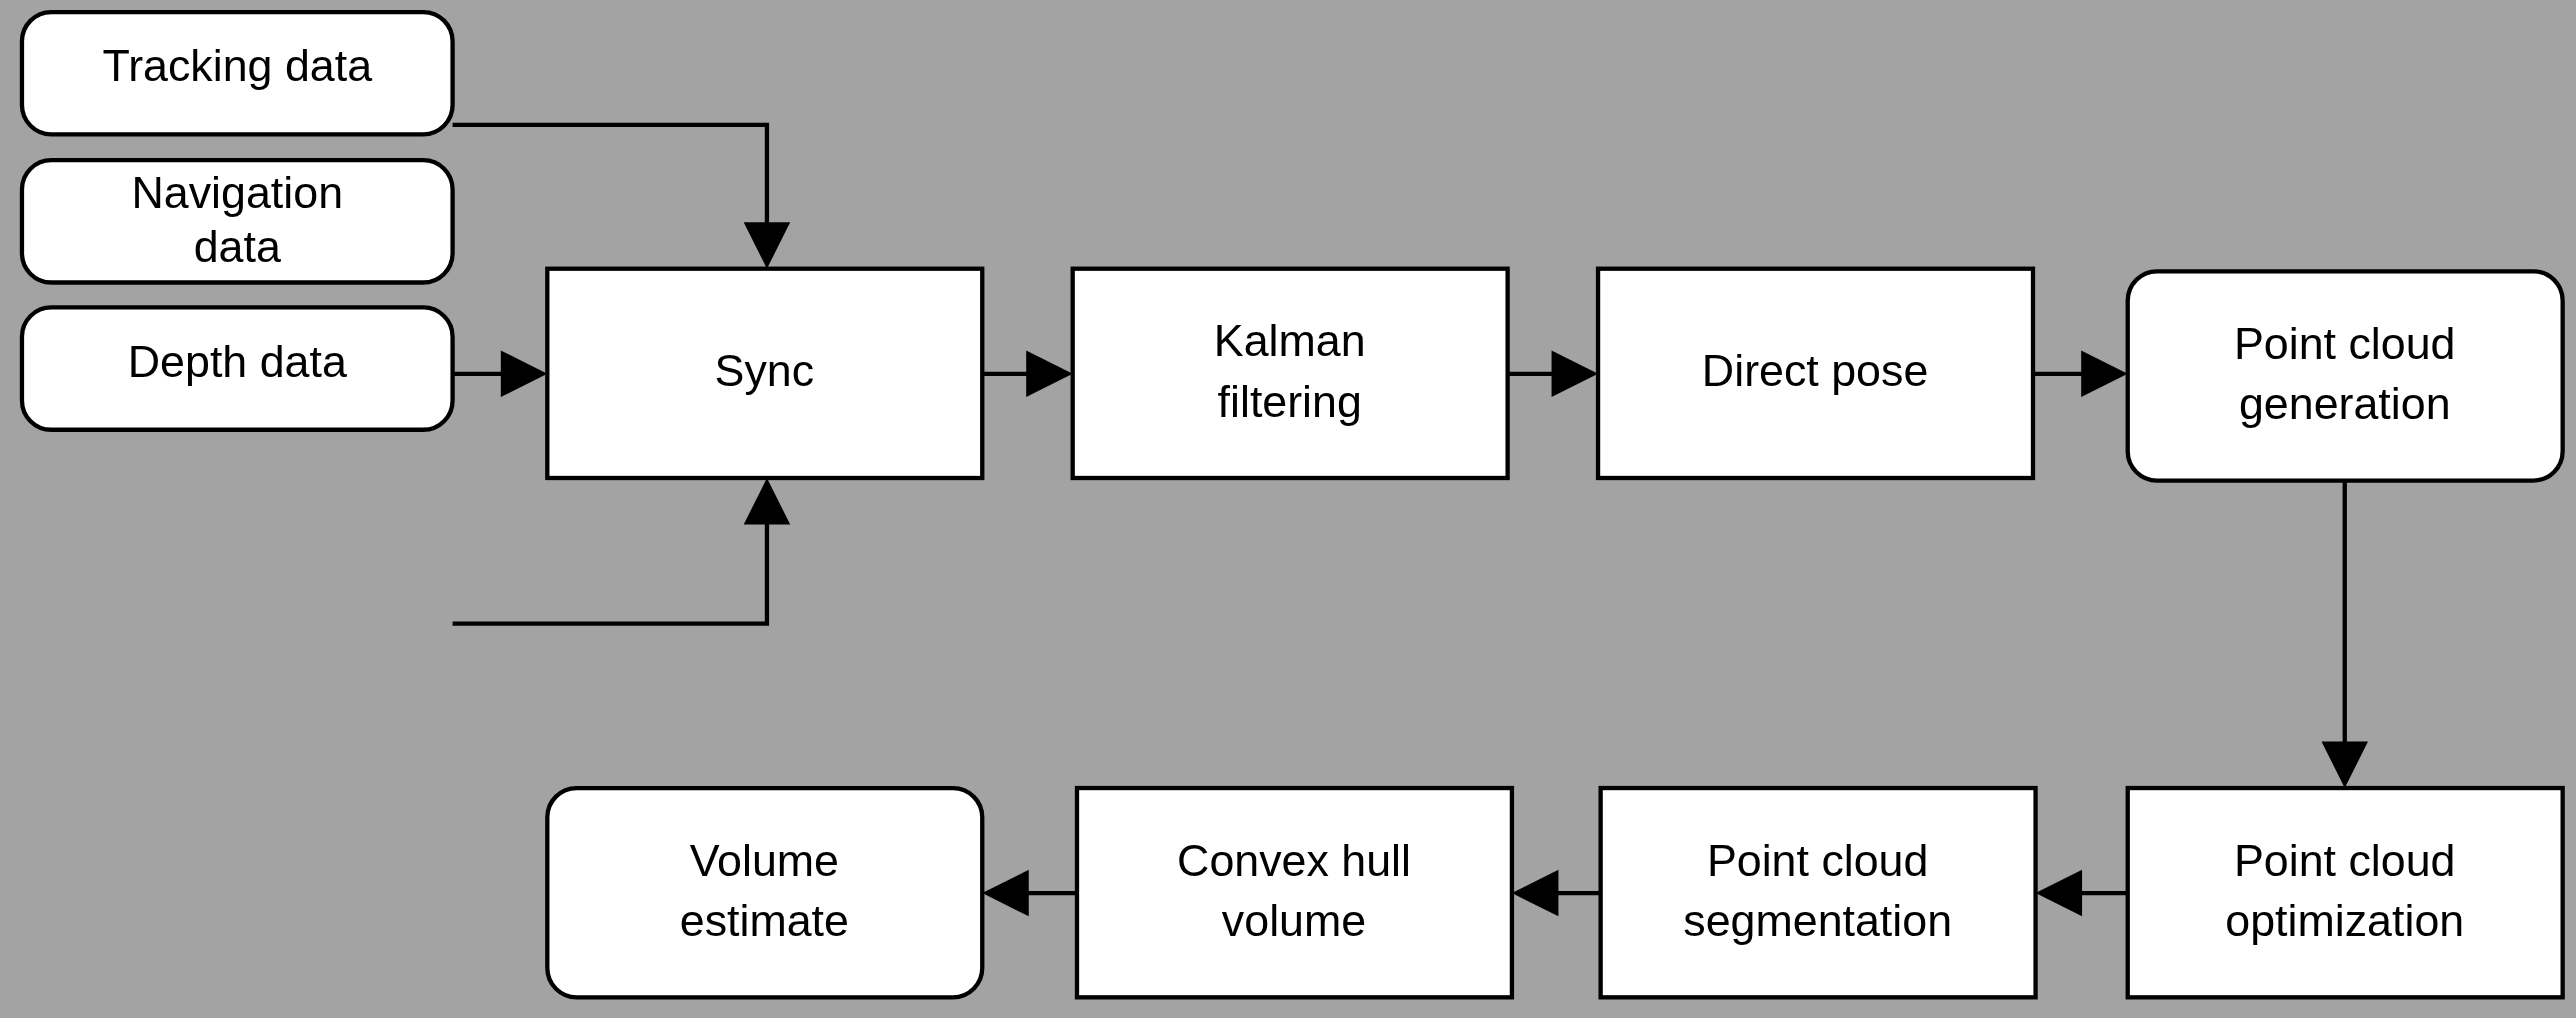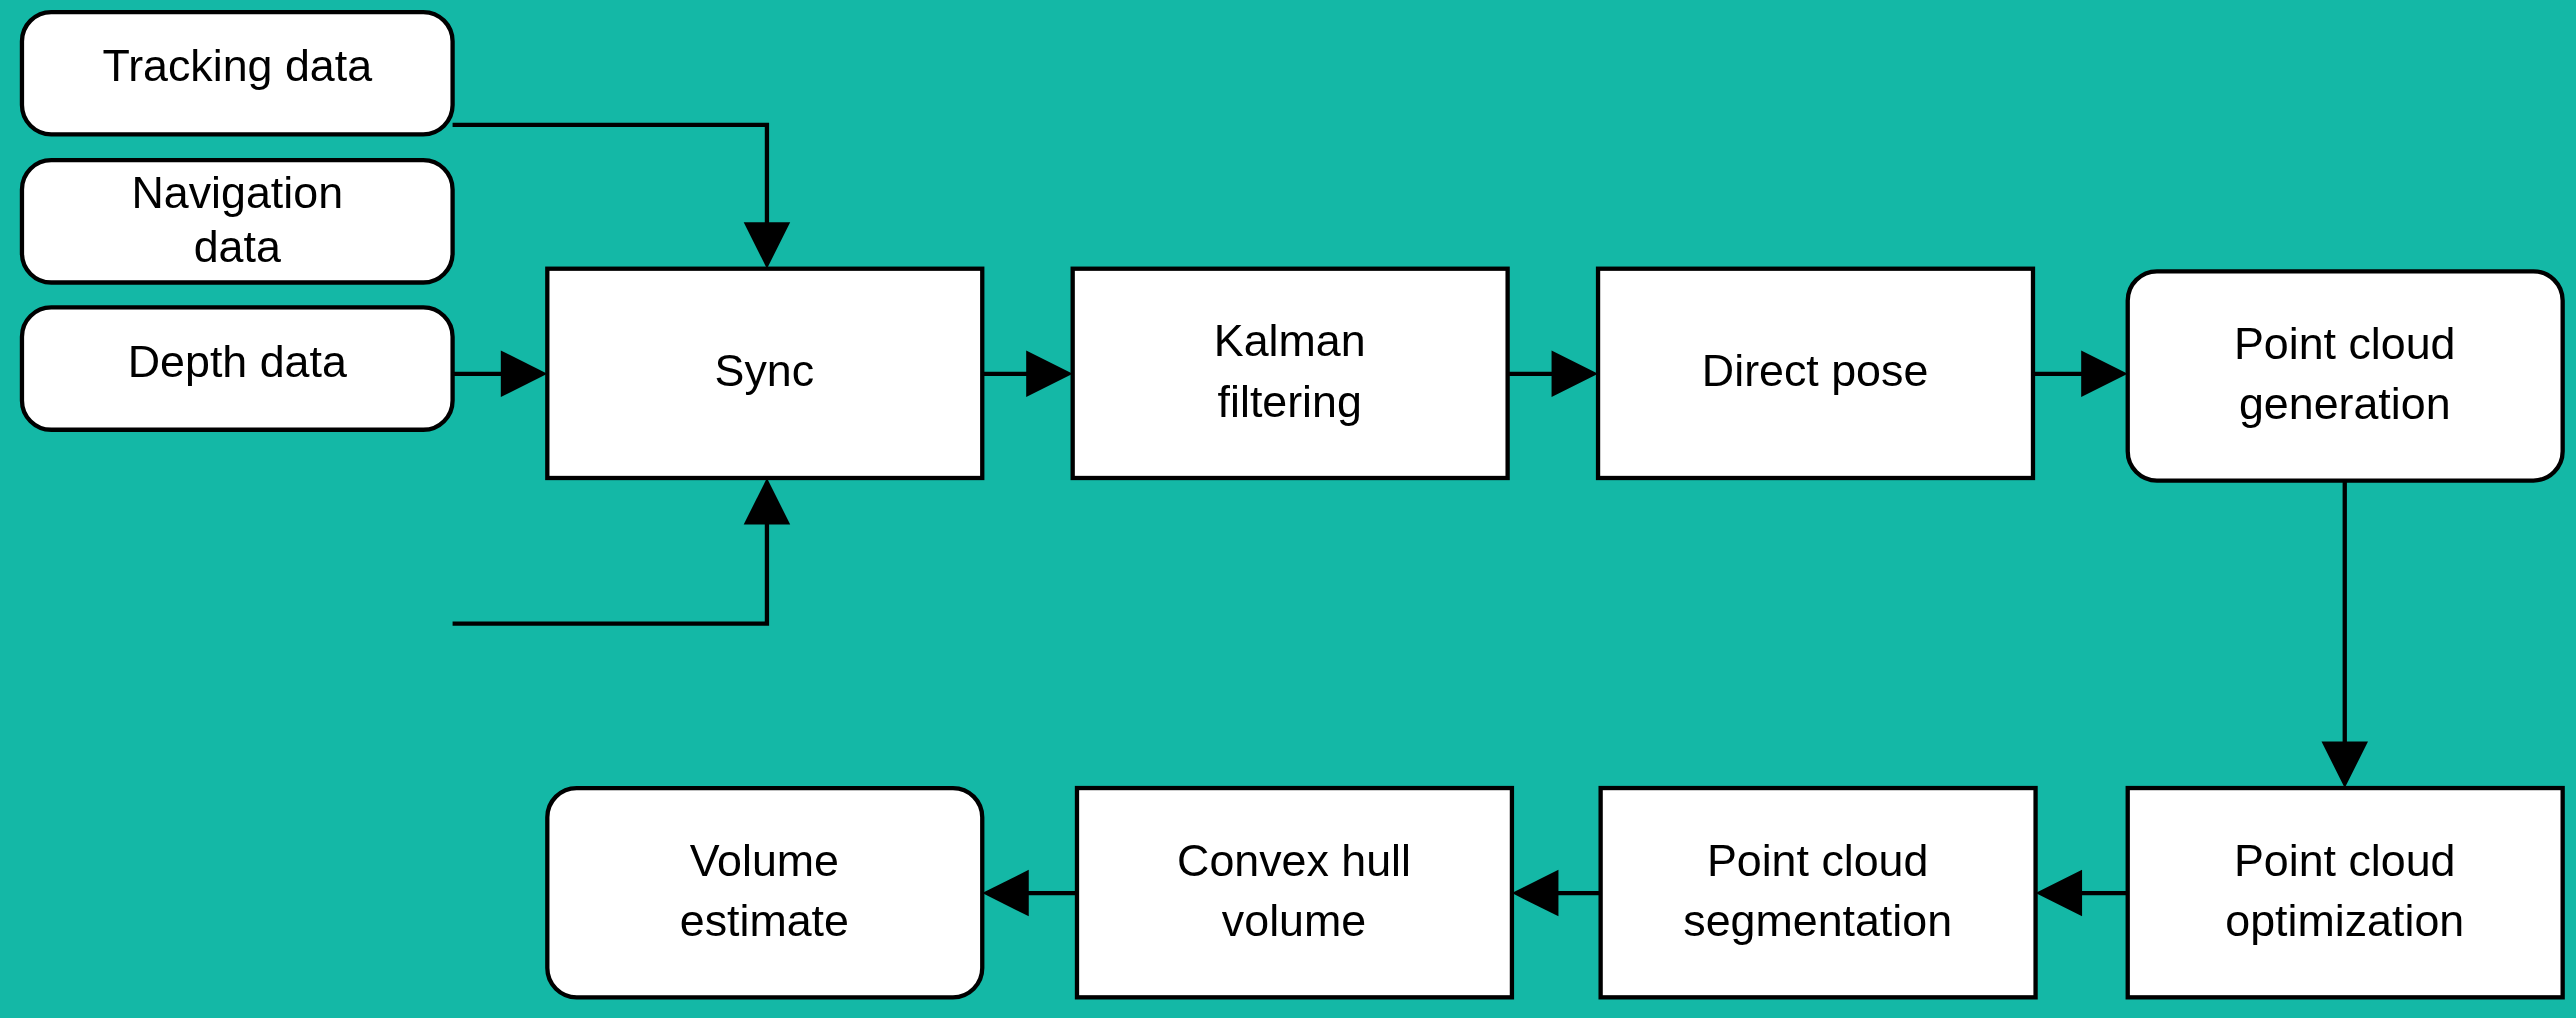--- a/index.html
+++ b/index.html
@@ -10,21 +10,21 @@
   body {
     width: 2576px;
     height: 1018px;
     overflow: hidden;
     font-family: "Liberation Sans", sans-serif;
   }
   #flow-root {
     position: relative;
     width: 2576px;
     height: 1018px;
-    background: #14b8a6;
+    background: #a3a3a3;
   }
   svg#flow-svg {
     position: absolute;
     top: 0;
     left: 0;
     width: 2576px;
     height: 1018px;
     display: block;
   }
   .node-shape {

